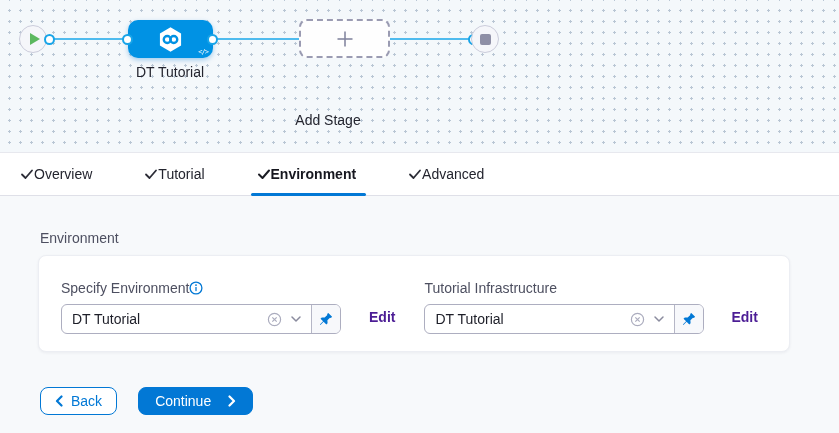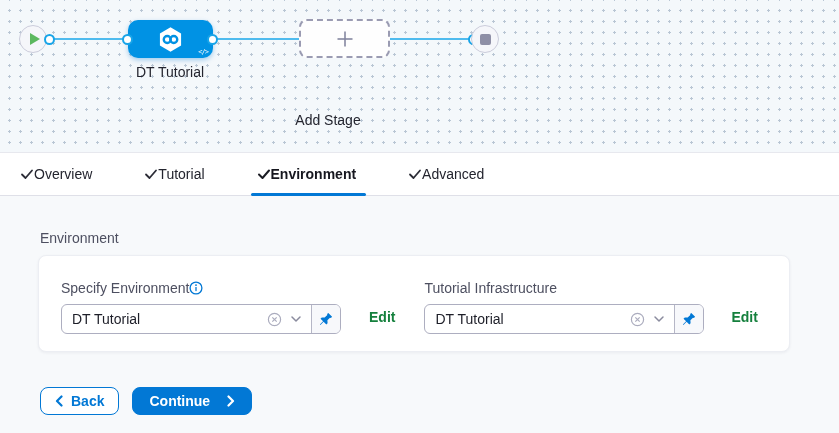--- a/index.html
+++ b/index.html
@@ -79,27 +79,27 @@
   .input-main { flex:1; display:flex; align-items:center; gap:8px; padding:0 9px 0 10px; cursor:text; }
   .input-value { flex:1; font-size:14px; color:#1d1e28; white-space:nowrap; overflow:hidden; }
   .icon-btn { display:flex; align-items:center; cursor:pointer; }
   .pin-btn {
     width:29px; border-left:1px solid #b5b6c6; background:#f7f8fb;
     display:flex; align-items:center; justify-content:center; cursor:pointer;
   }
   .edit-wrap { padding-top:28px; }
   .edit-wrap.first { margin-left:28px; margin-right:29px; }
   .edit-wrap.second { margin-left:27px; }
-  .edit-link { font-size:14px; font-weight:bold; color:#15803d; text-decoration:none; cursor:pointer; }
+  .edit-link { font-size:14px; font-weight:bold; color:#4c1d95; text-decoration:none; cursor:pointer; }
 
   
   .footer { display:flex; align-items:center; margin:35px 0 0 2px; }
-  .btn { height:28px; display:inline-flex; align-items:center; font-size:14px; font-weight:bold; border-radius:8px; cursor:pointer; }
+  .btn { height:28px; display:inline-flex; align-items:center; font-size:14px; font-weight:normal; border-radius:8px; cursor:pointer; }
   .btn-back { gap:8px; padding:0 14px; background:#fff; border:1px solid #0278d5; color:#0278d5; }
-  .btn-continue { gap:17px; padding:0 16px; margin-left:13px; background:#0278d5; border:1px solid #0278d5; color:#fff; }
+  .btn-continue { gap:17px; padding:0 16px; margin-left:21px; background:#0278d5; border:1px solid #0278d5; color:#fff; }
 </style>
 </head>
 <body>
 
 <div class="screen">
 
   <div class="canvas">
     <div class="edge edge1"></div>
     <div class="edge edge2"></div>
     <div class="edge edge3"></div>

